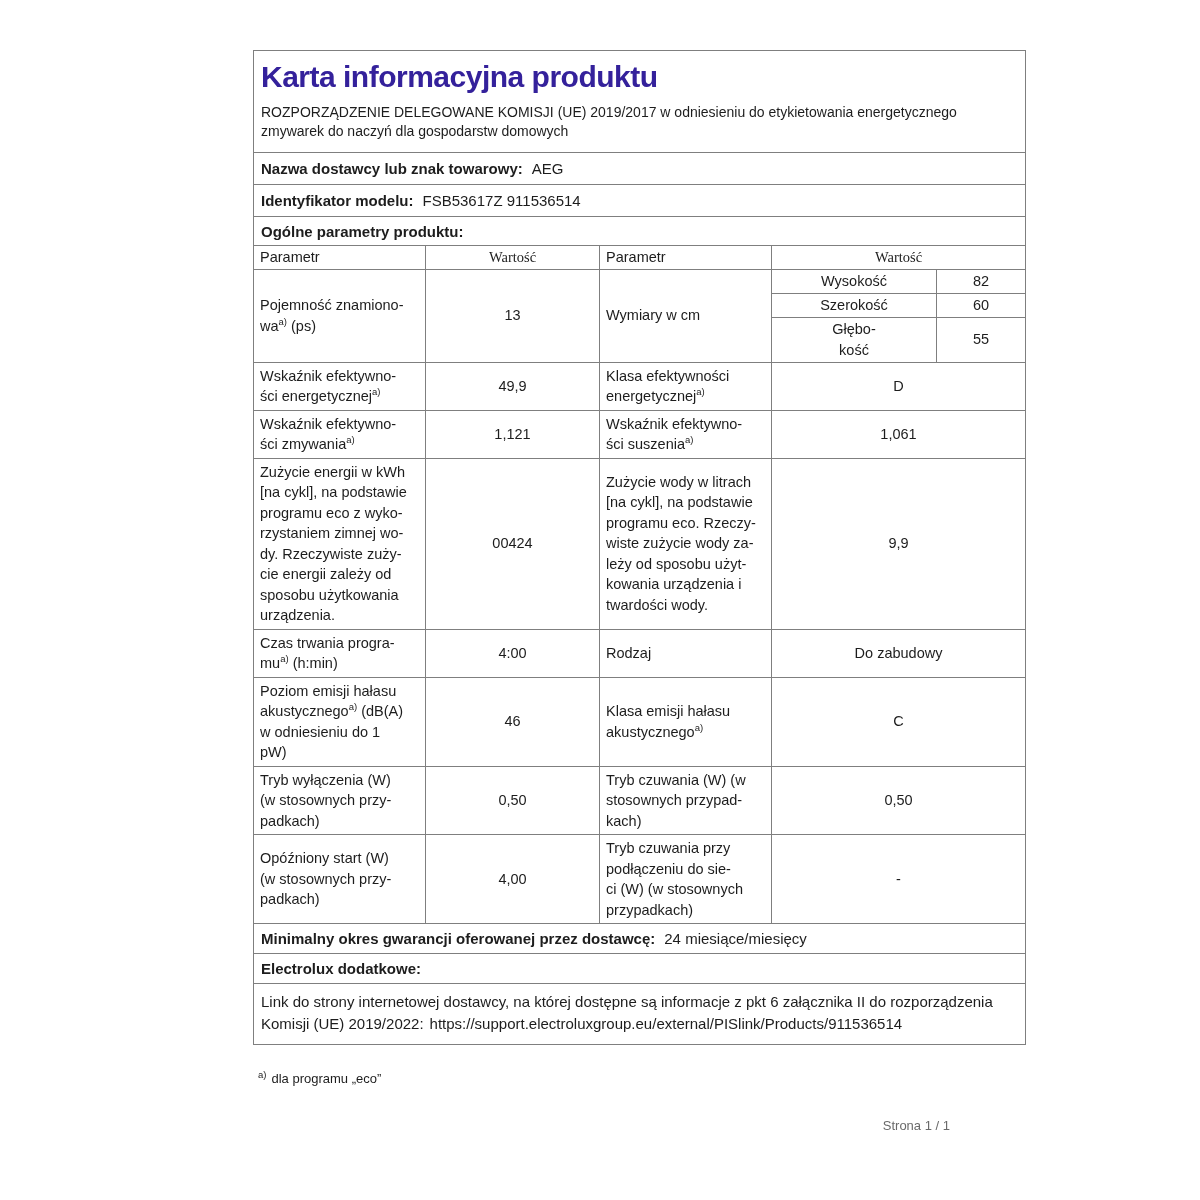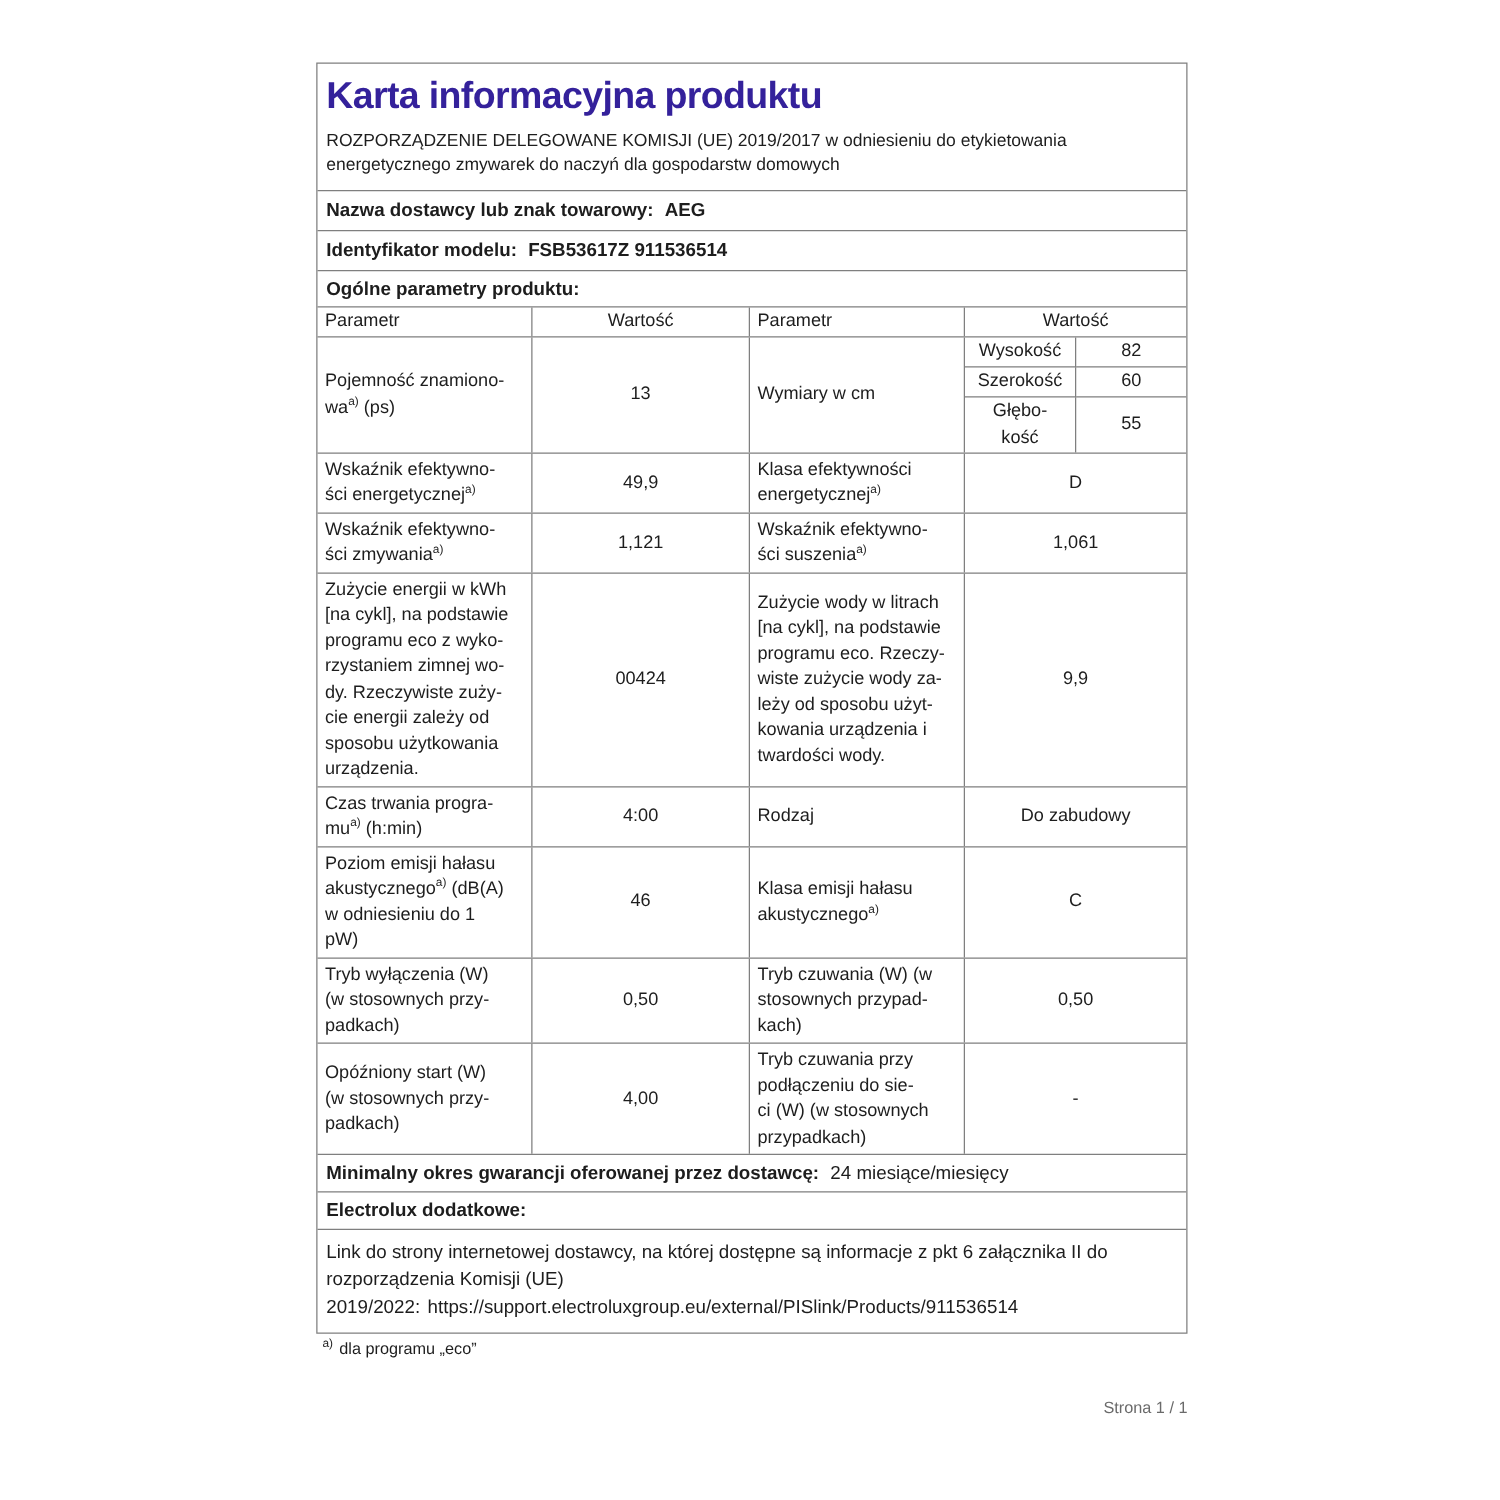--- a/index.html
+++ b/index.html
@@ -8,21 +8,21 @@
     width: 1200px;
     height: 1200px;
     background: #ffffff;
     font-family: "Liberation Sans", "DejaVu Sans", sans-serif;
     color: var(--c-text, #1d1d1d);
   }
   .doc {
     position: absolute;
     left: 253px;
     top: 50px;
-    width: 697px;
+    width: 773px;
     box-sizing: border-box;
     border: 1px solid var(--c-border, #7f7f7f);
     background: #ffffff;
   }
   .doc > * { box-sizing: border-box; }
   .doc > * + * { border-top: 1px solid var(--c-border, #7f7f7f); }
 
   .title-block { padding: 9px 7px 11px 7px; }
   .title-block h1 {
     margin: 0 0 9px 0;
@@ -40,21 +40,21 @@
 
   .info-row {
     padding: 5px 7px;
     min-height: 31px;
     font-size: 15px;
     line-height: 21px;
     display: flex;
     align-items: center;
   }
   .info-row .lbl { font-weight: 700; margin-right: 9px; white-space: nowrap; }
-  .info-row .val { font-weight: 700; }
+  .info-row .val { font-weight: 400; }
   .heading-row {
     padding: 4px 7px;
     min-height: 29px;
     font-size: 15px;
     font-weight: 700;
     display: flex;
     align-items: center;
   }
 
   .hrow, .trow {
@@ -64,21 +64,21 @@
   .hrow { min-height: 23px; }
   .tc {
     border-right: 1px solid var(--c-border, #7f7f7f);
     display: flex;
     align-items: center;
     font-size: 14.5px;
     line-height: 20.5px;
   }
   .hrow .tc:last-child, .trow .tc:last-child { border-right: none; }
   .tc.h { padding: 1px 6px; }
-  .tc.h.c { justify-content: center; }
+  .tc.h.c { justify-content: center; font-family: Liberation Serif, serif; }
   .tc.p { padding: 3px 6px; }
   .tc.p .ptext { width: 100%; white-space: pre-line; }
   .tc.v { justify-content: center; text-align: center; padding: 2px 4px; }
   sup { font-size: 9.5px; line-height: 0; vertical-align: super; }
 
   .tc.dims {
     padding: 0;
     display: grid;
     grid-template-columns: 1fr 88px;
     grid-template-rows: 24px 24px 1fr;

